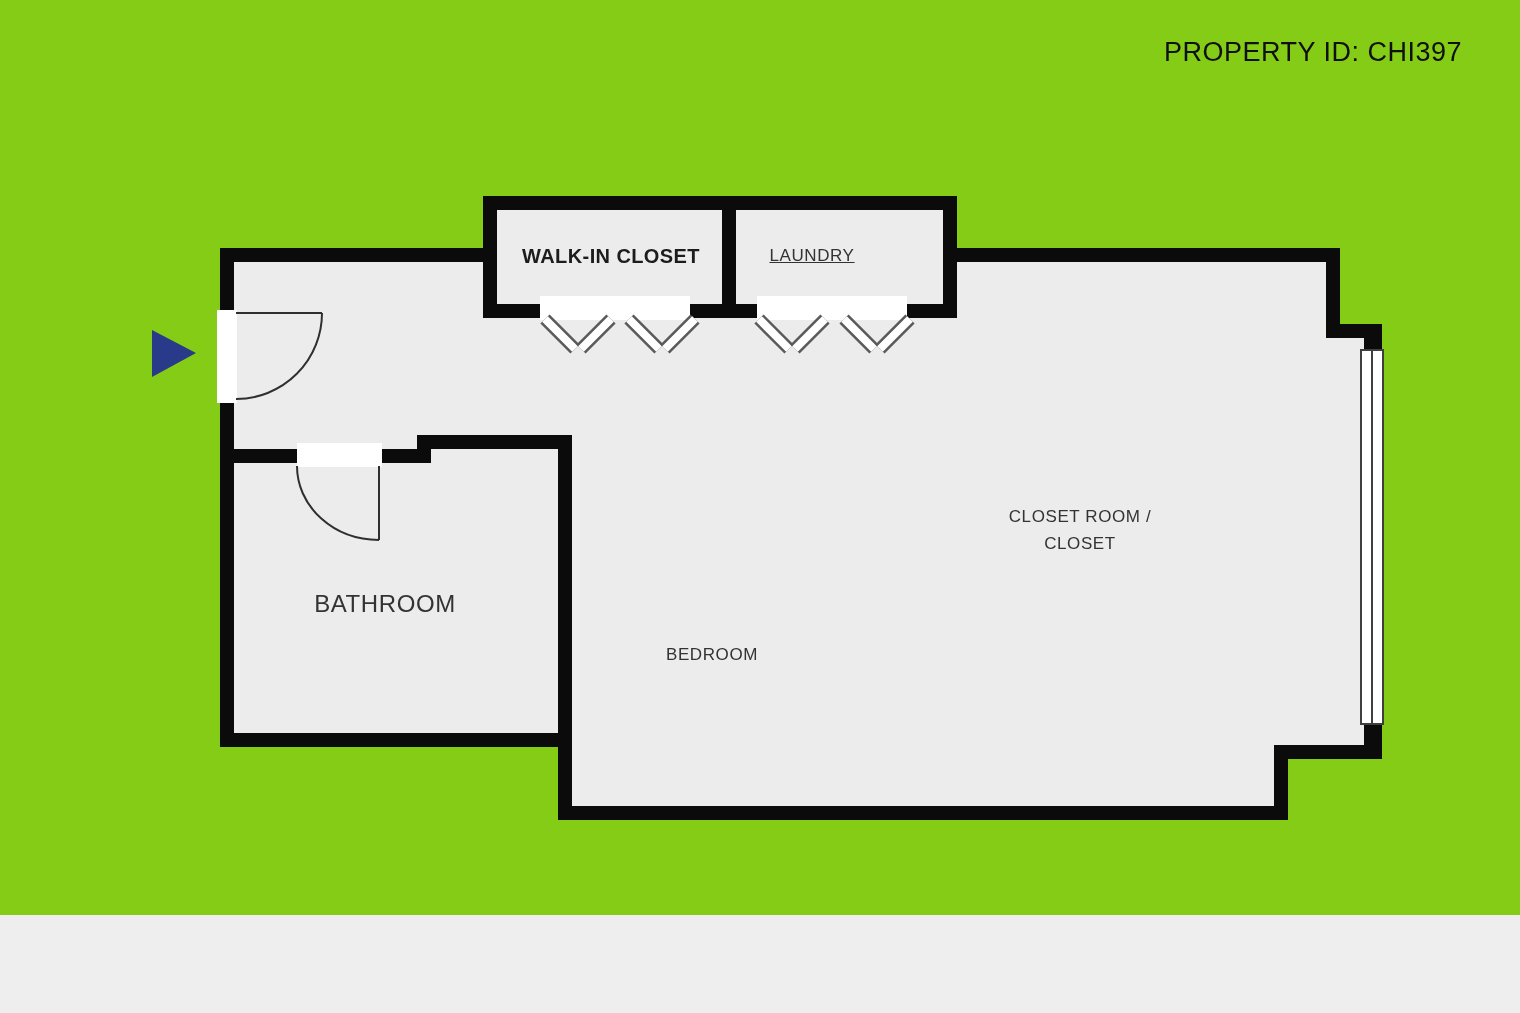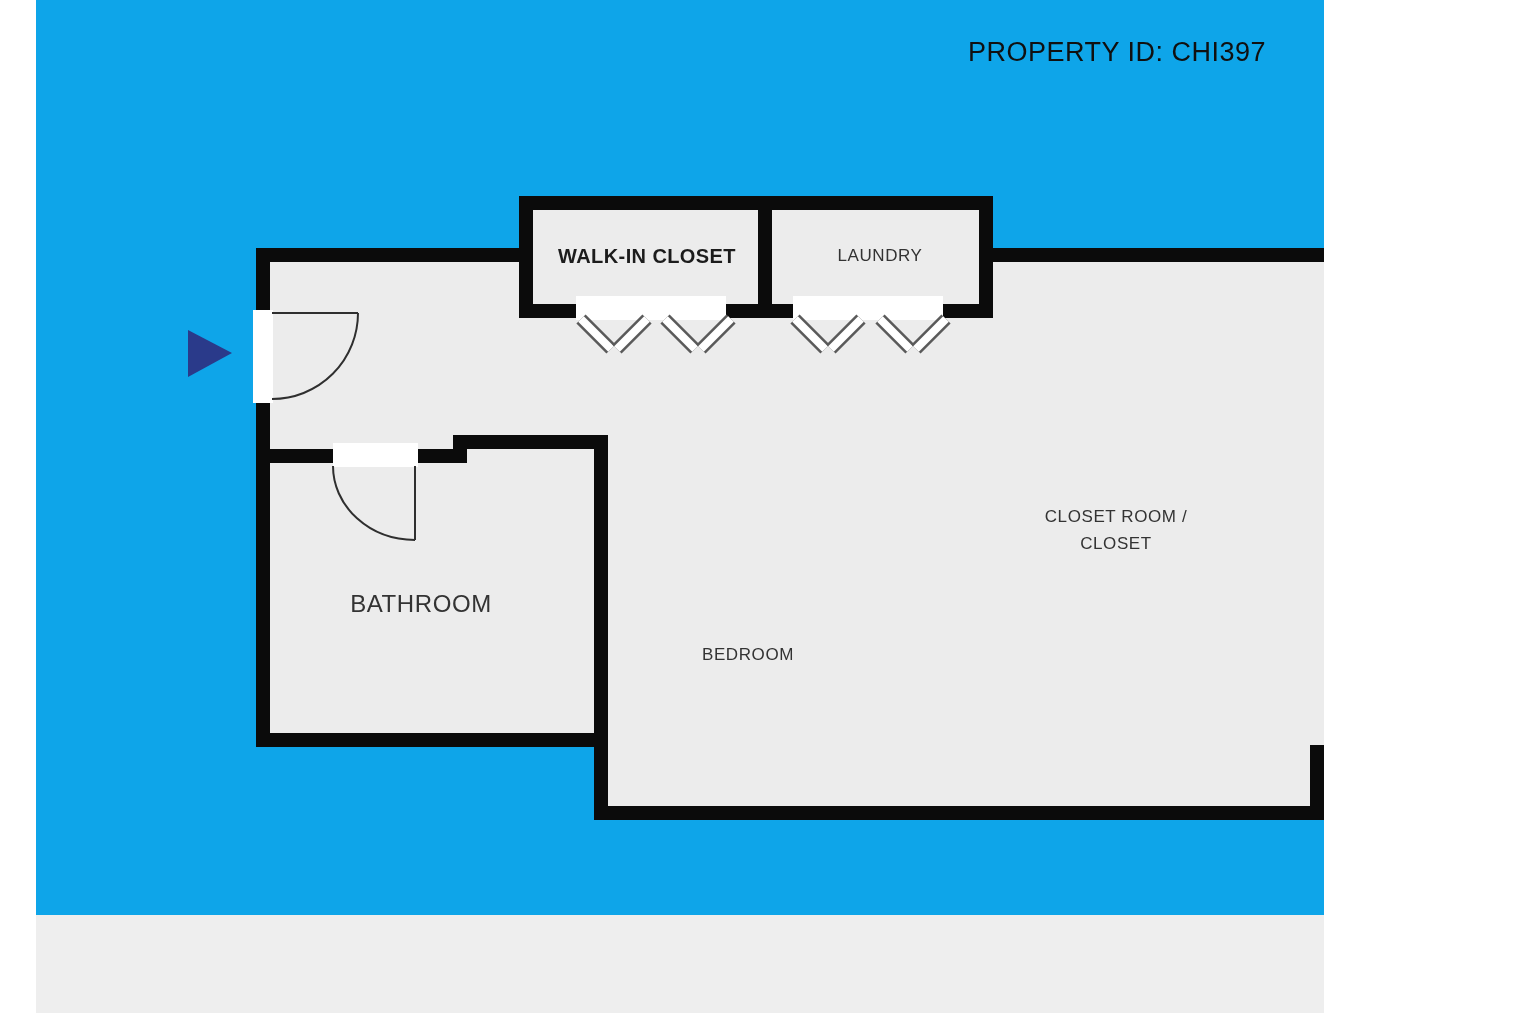--- a/index.html
+++ b/index.html
@@ -6,22 +6,22 @@
     --wall:#0b0b0b;
     --floor:#ececec;
     --accent-navy:#2a3a8a;
     --brand-navy:#24395a;
     --footer-bg:#eeeeee;
     --label-text:#333333;
     --muted-text:#686868;
   }
   html,body{margin:0;padding:0;background:#fff;}
   .canvas{
-    position:relative;width:1288px;height:1013px;background:#0ea5e9;
-    font-family:"Liberation Sans", sans-serif;overflow:hidden;margin-left:36px;
+    position:relative;width:1520px;height:1013px;background:#84cc16;
+    font-family:"Liberation Sans", sans-serif;overflow:hidden;
   }
   .property-id{
     position:absolute;top:37px;right:58px;
     font-size:27px;color:#101010;letter-spacing:0.5px;white-space:nowrap;
   }
   .plan-svg{position:absolute;left:0;top:0;}
   .room-label{
     position:absolute;transform:translate(-50%,-50%);
     color:var(--label-text);font-size:17px;letter-spacing:0.6px;
     white-space:nowrap;text-align:center;
@@ -114,21 +114,21 @@
 
     <g>
       <rect x="1361" y="350" width="22" height="374" fill="#ffffff" stroke="#3f3f3f" stroke-width="2"></rect>
       <line x1="1372" y1="350" x2="1372" y2="724" stroke="#3f3f3f" stroke-width="2"></line>
     </g>
 
     <polygon points="152,330 152,377 196,353" style="fill:var(--accent-navy)"></polygon>
   </svg>
 
   <div class="room-label closet" style="left:611px;top:256px;">WALK-IN CLOSET</div>
-  <div class="room-label" style="left:844px;top:256px;">LAUNDRY</div>
+  <div class="room-label" style="left:812px;top:256px;text-decoration:underline;">LAUNDRY</div>
   <div class="room-label living" style="left:1080px;top:530px;">
     <div>CLOSET ROOM /</div>
     <div>CLOSET</div>
   </div>
   <div class="room-label" style="left:385px;top:604px;font-size:24px;">BATHROOM</div>
   <div class="room-label" style="left:712px;top:655px;">BEDROOM</div>
 
   <div class="footer">
     
     

